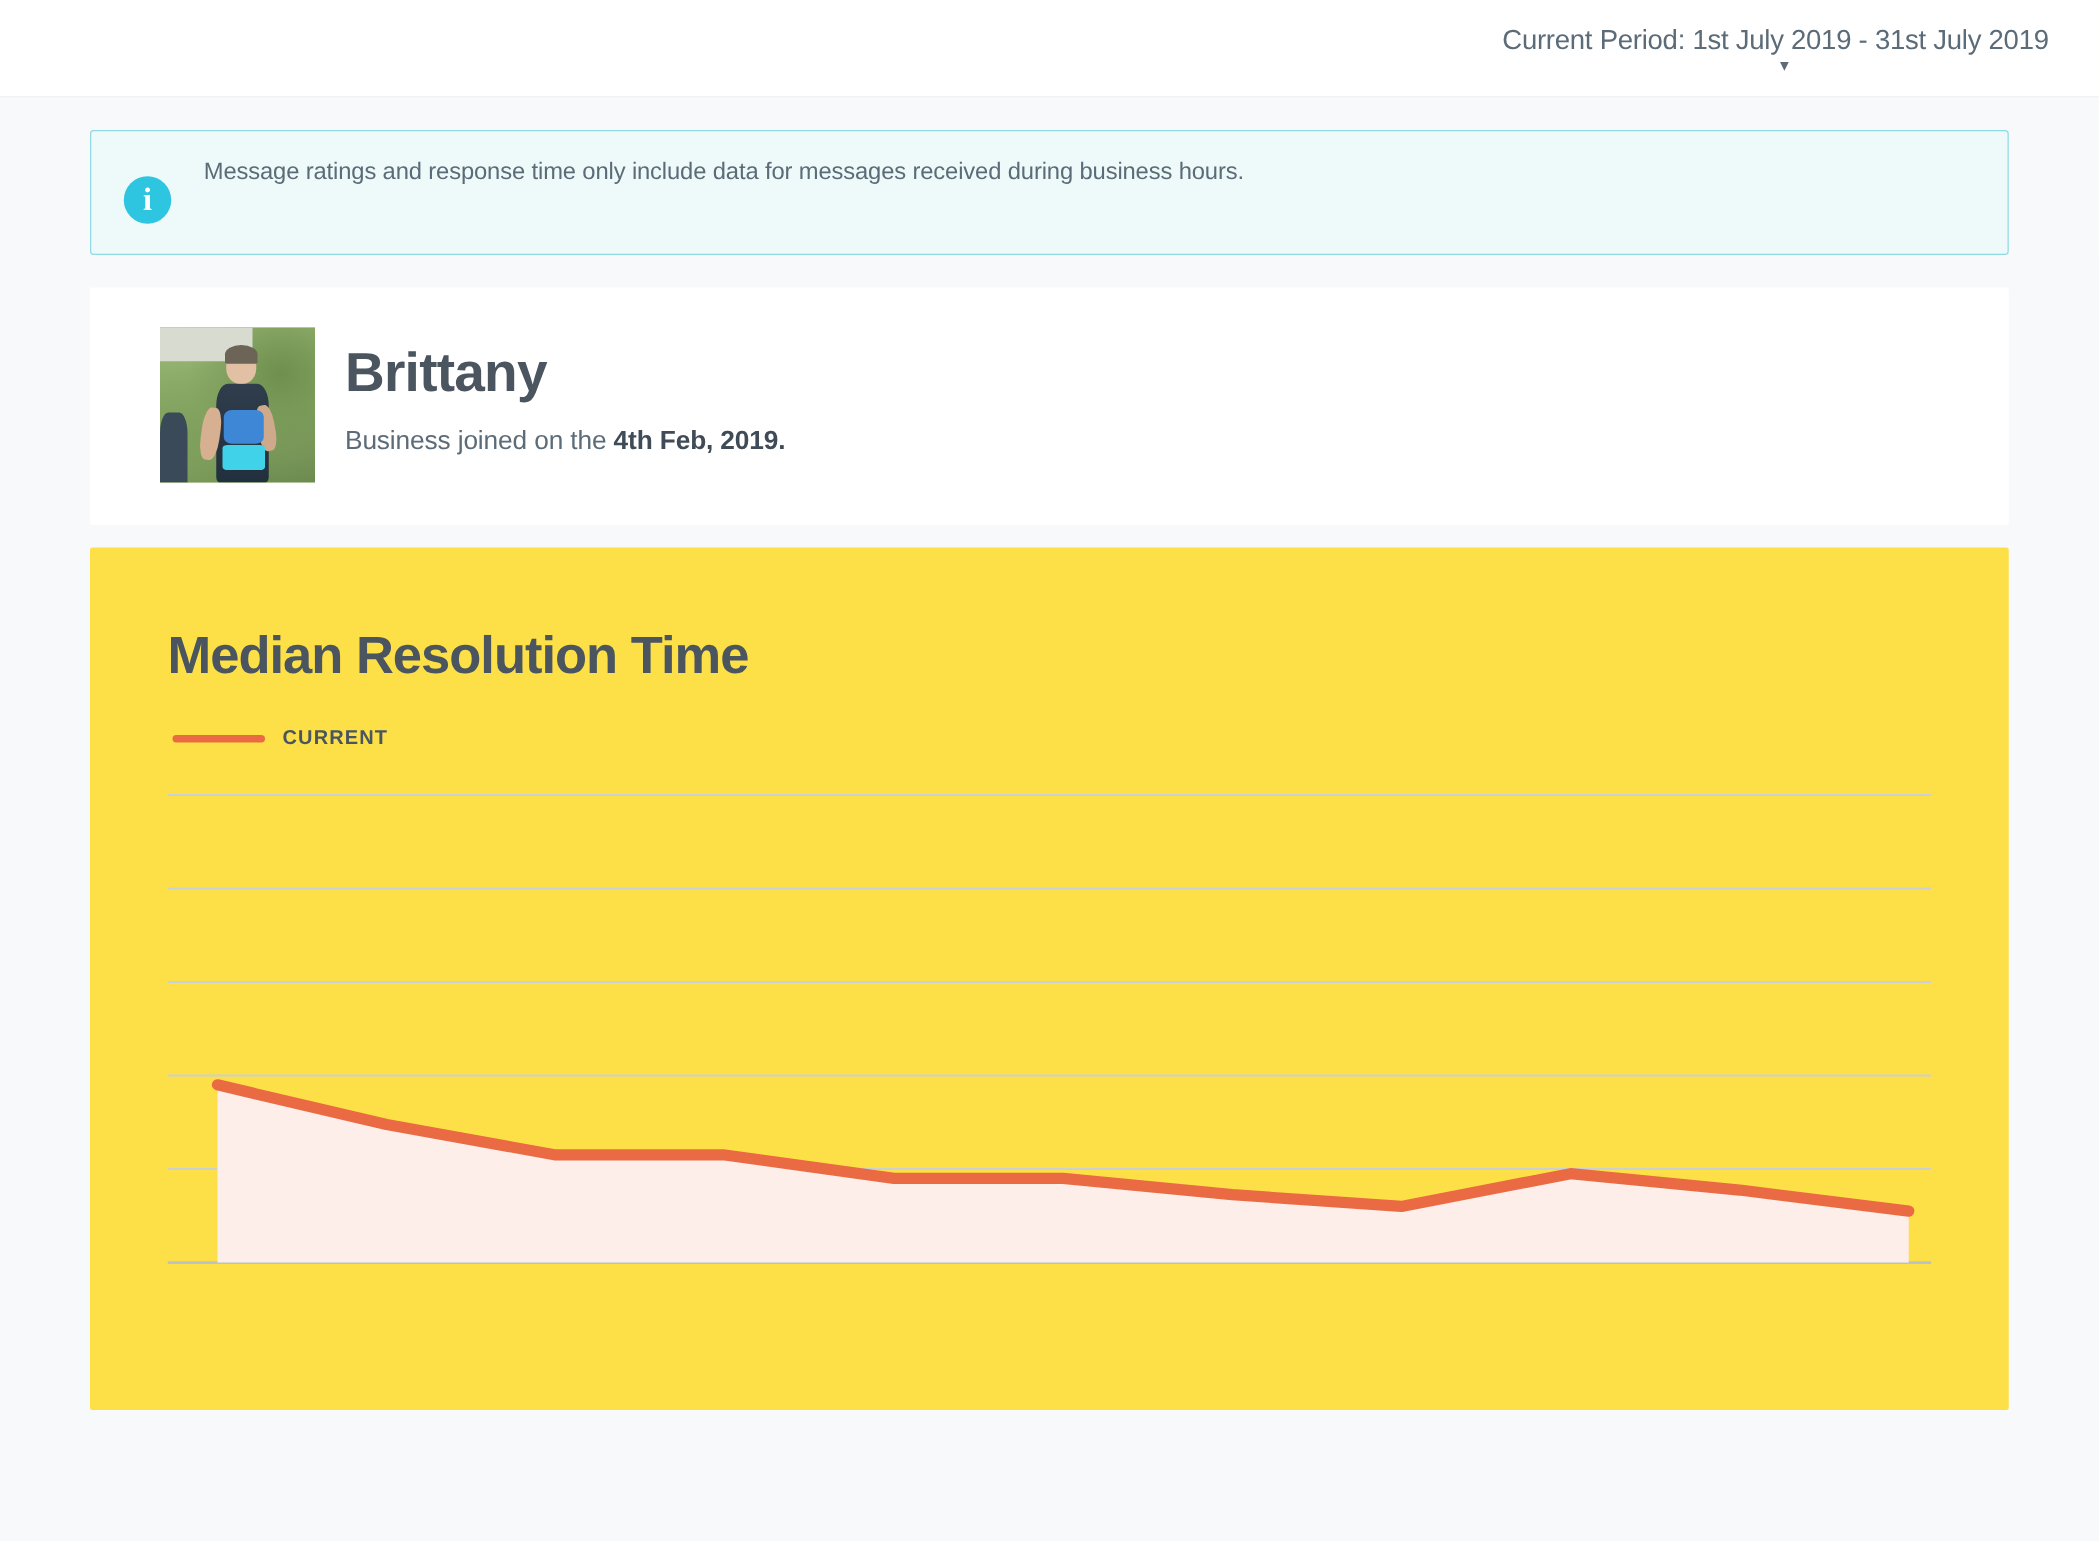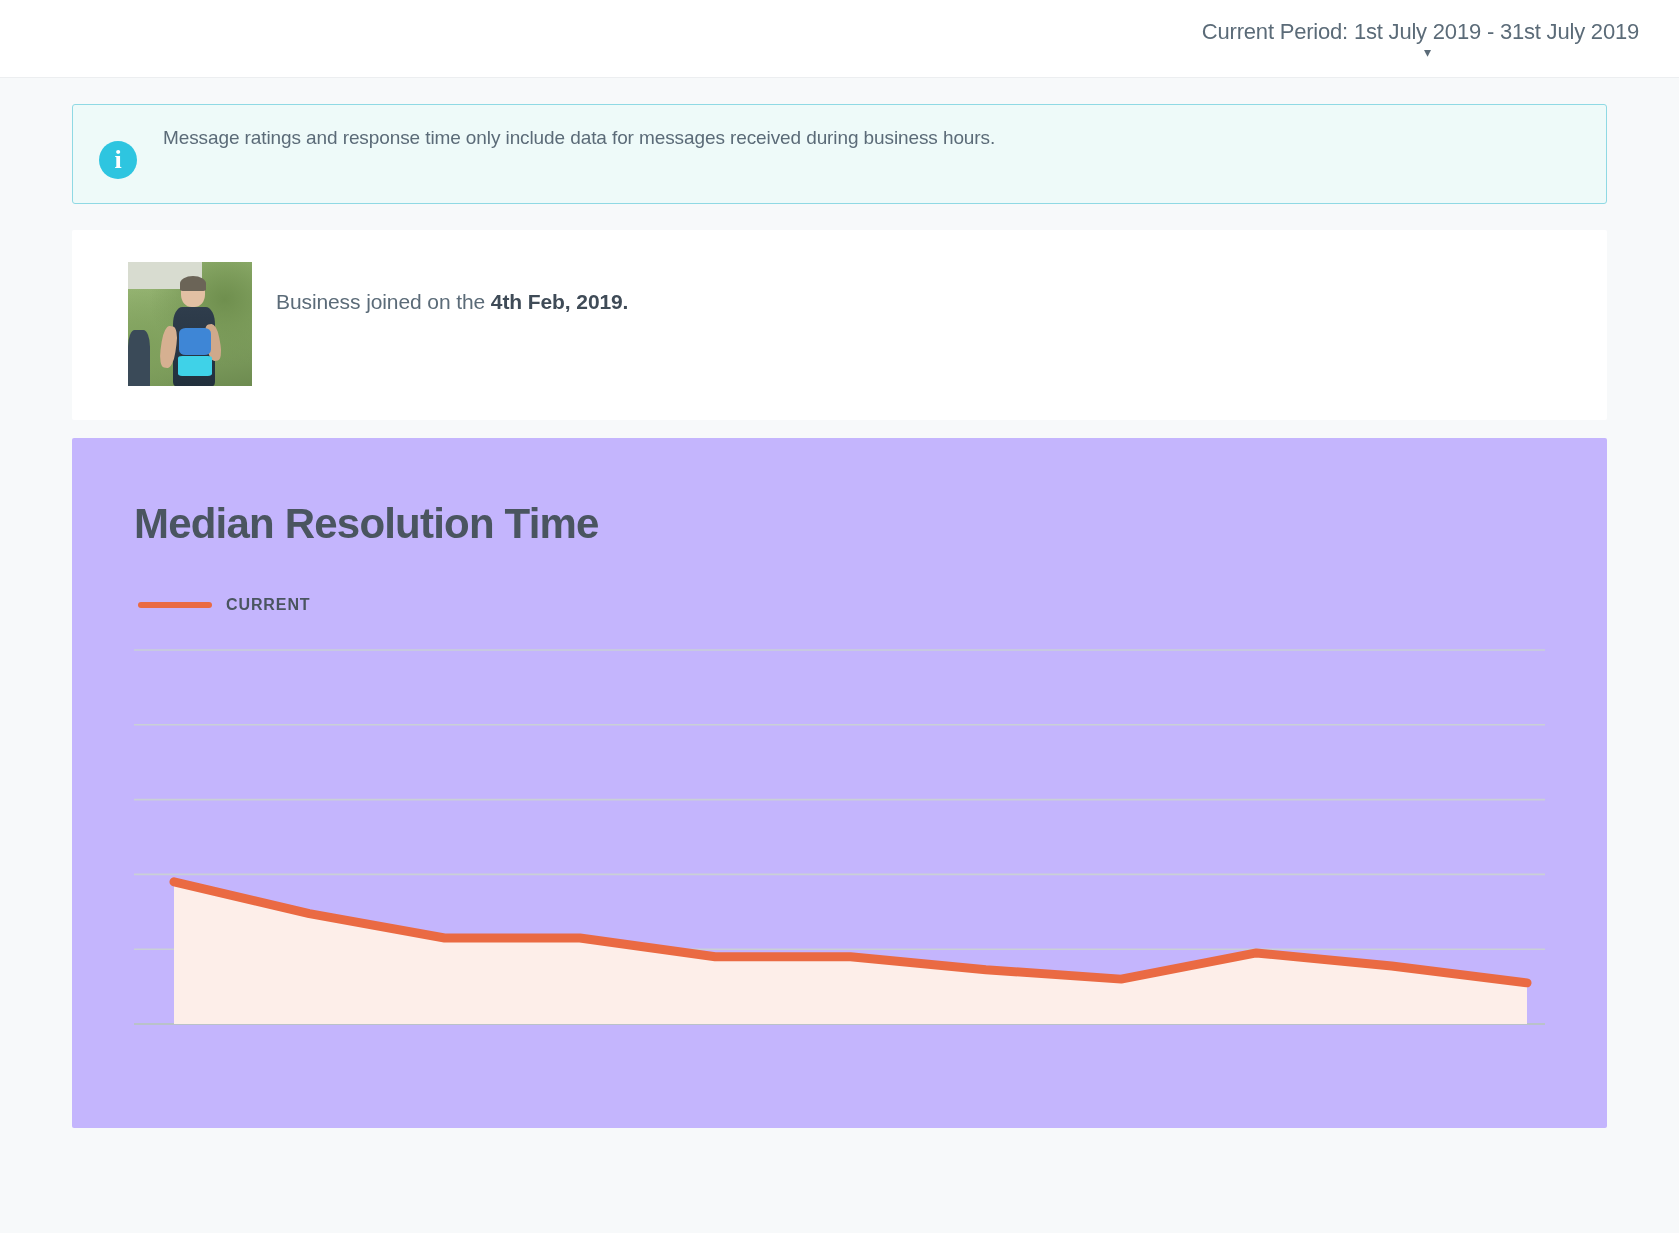--- a/index.html
+++ b/index.html
@@ -190,35 +190,35 @@
   .profile-joined {
     font-size: 21px;
     color: #5b6b78;
     margin-top: 16px;
     letter-spacing: -0.1px;
   }
   .profile-joined b { color: #3f4b57; font-weight: bold; }
 
   
   .chart-card {
-    background: #c4b5fd;
+    background: #fde047;
     border-radius: 2px;
     padding: 62px 62px 40px 62px;
     height: 690px;
   }
   .chart-title {
     font-size: 42px;
     font-weight: bold;
     color: #4a5560;
     letter-spacing: -0.8px;
   }
   .legend {
     display: flex;
     align-items: center;
-    margin-top: 48px;
+    margin-top: 34px;
     margin-left: 4px;
   }
   .legend-swatch {
     width: 74px; height: 6px;
     background: #ea6a43;
     border-radius: 3px;
     flex: none;
   }
   .legend-label {
     font-size: 16px;
@@ -265,20 +265,21 @@
         <div class="bystander"></div>
         <div class="torso"></div>
         <div class="arm"></div>
         <div class="arm2"></div>
         <div class="shirt"></div>
         <div class="shirt2"></div>
         <div class="head"></div>
         <div class="hair"></div>
       </div>
       <div class="profile-meta">
+        <div class="profile-name">Brittany</div>
         <div class="profile-joined">
           <span>Business joined on the </span><b>4th Feb, 2019.</b>
         </div>
       </div>
     </div>
 
     <div class="card chart-card">
       <div class="chart-title">Median Resolution Time</div>
 
       <div class="legend">

